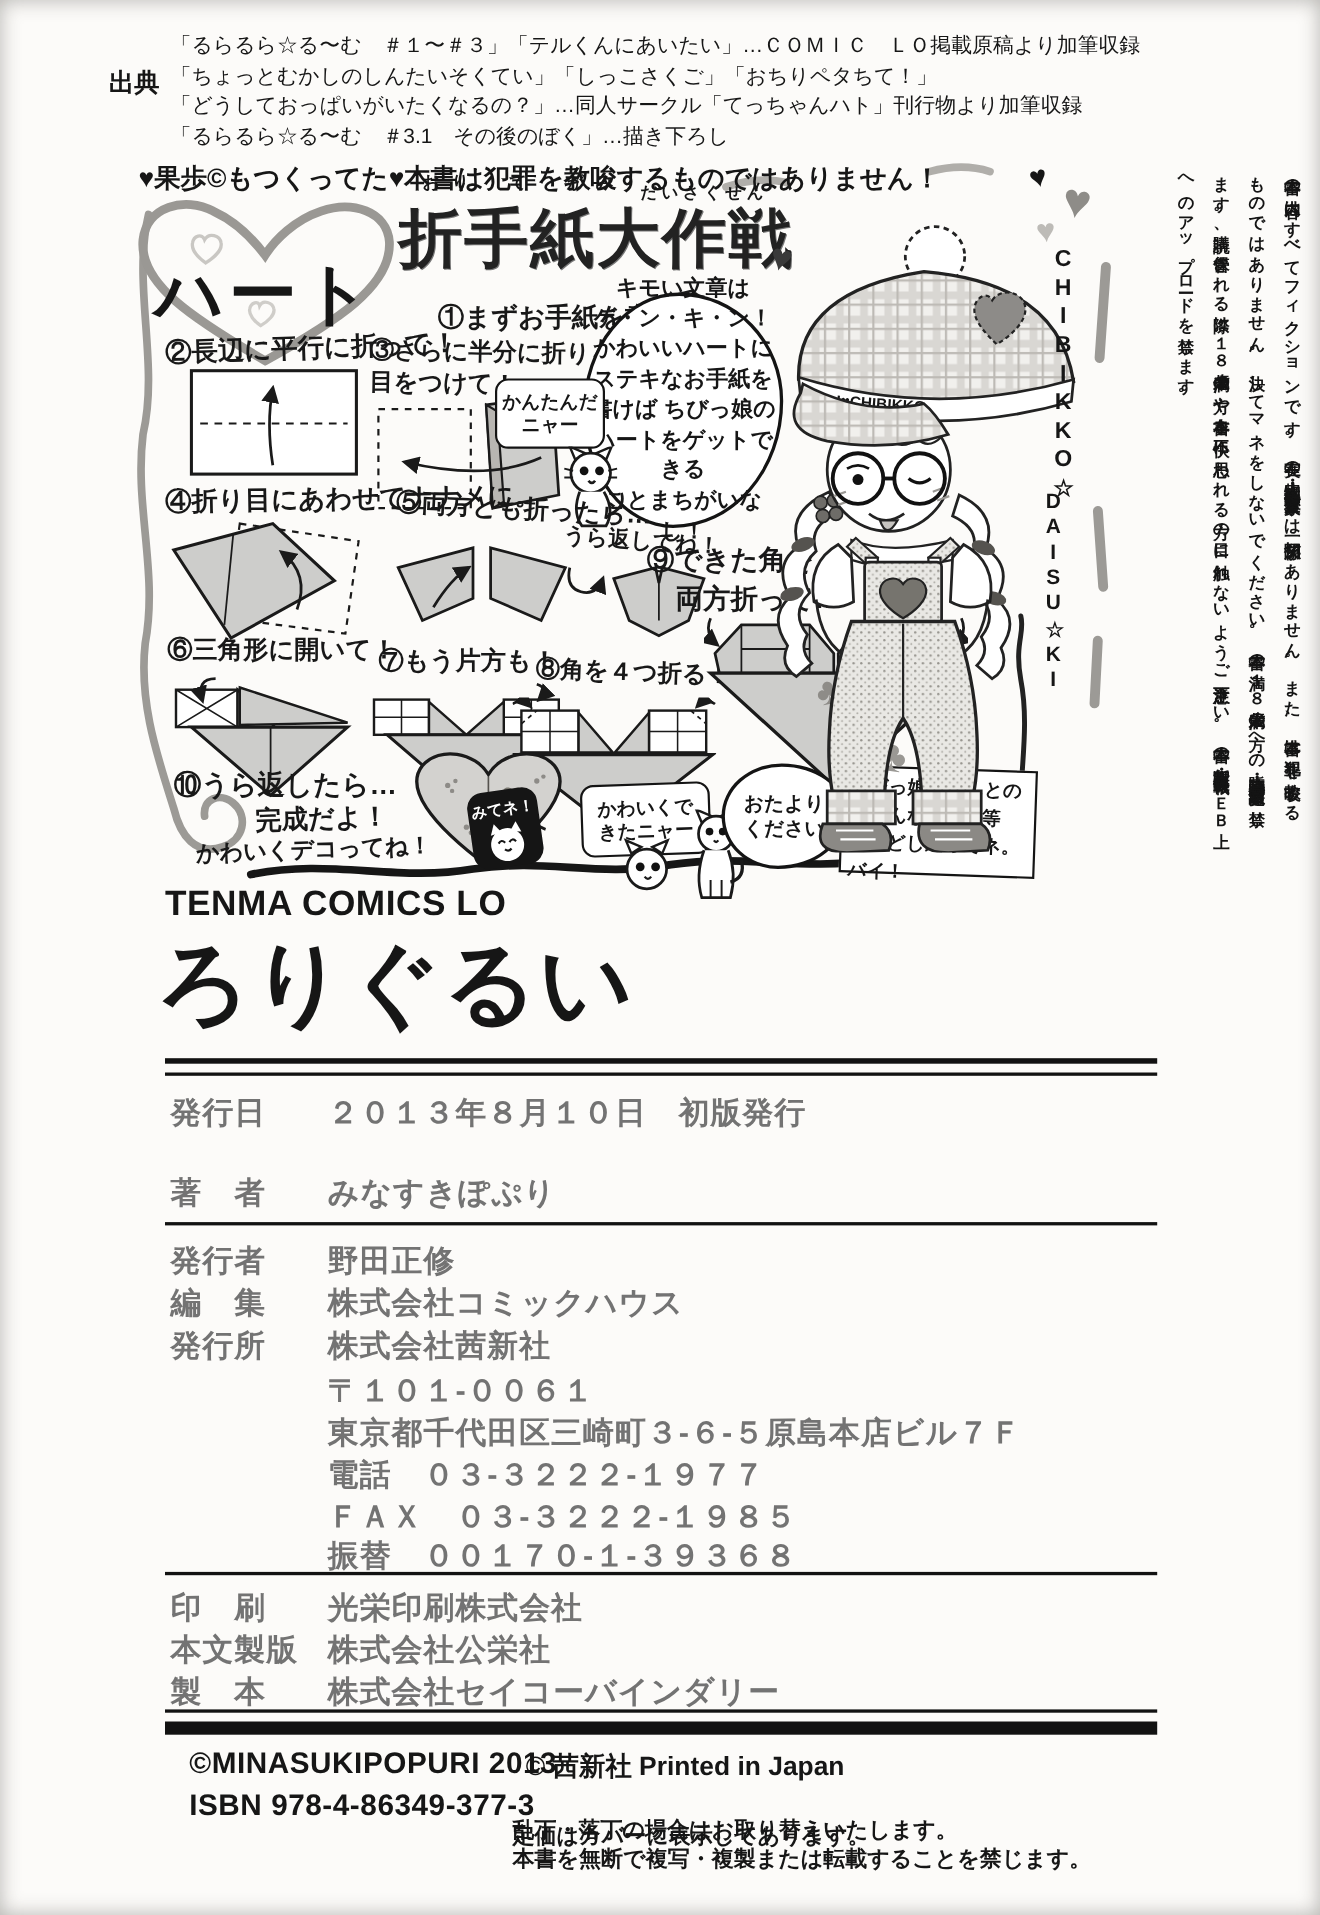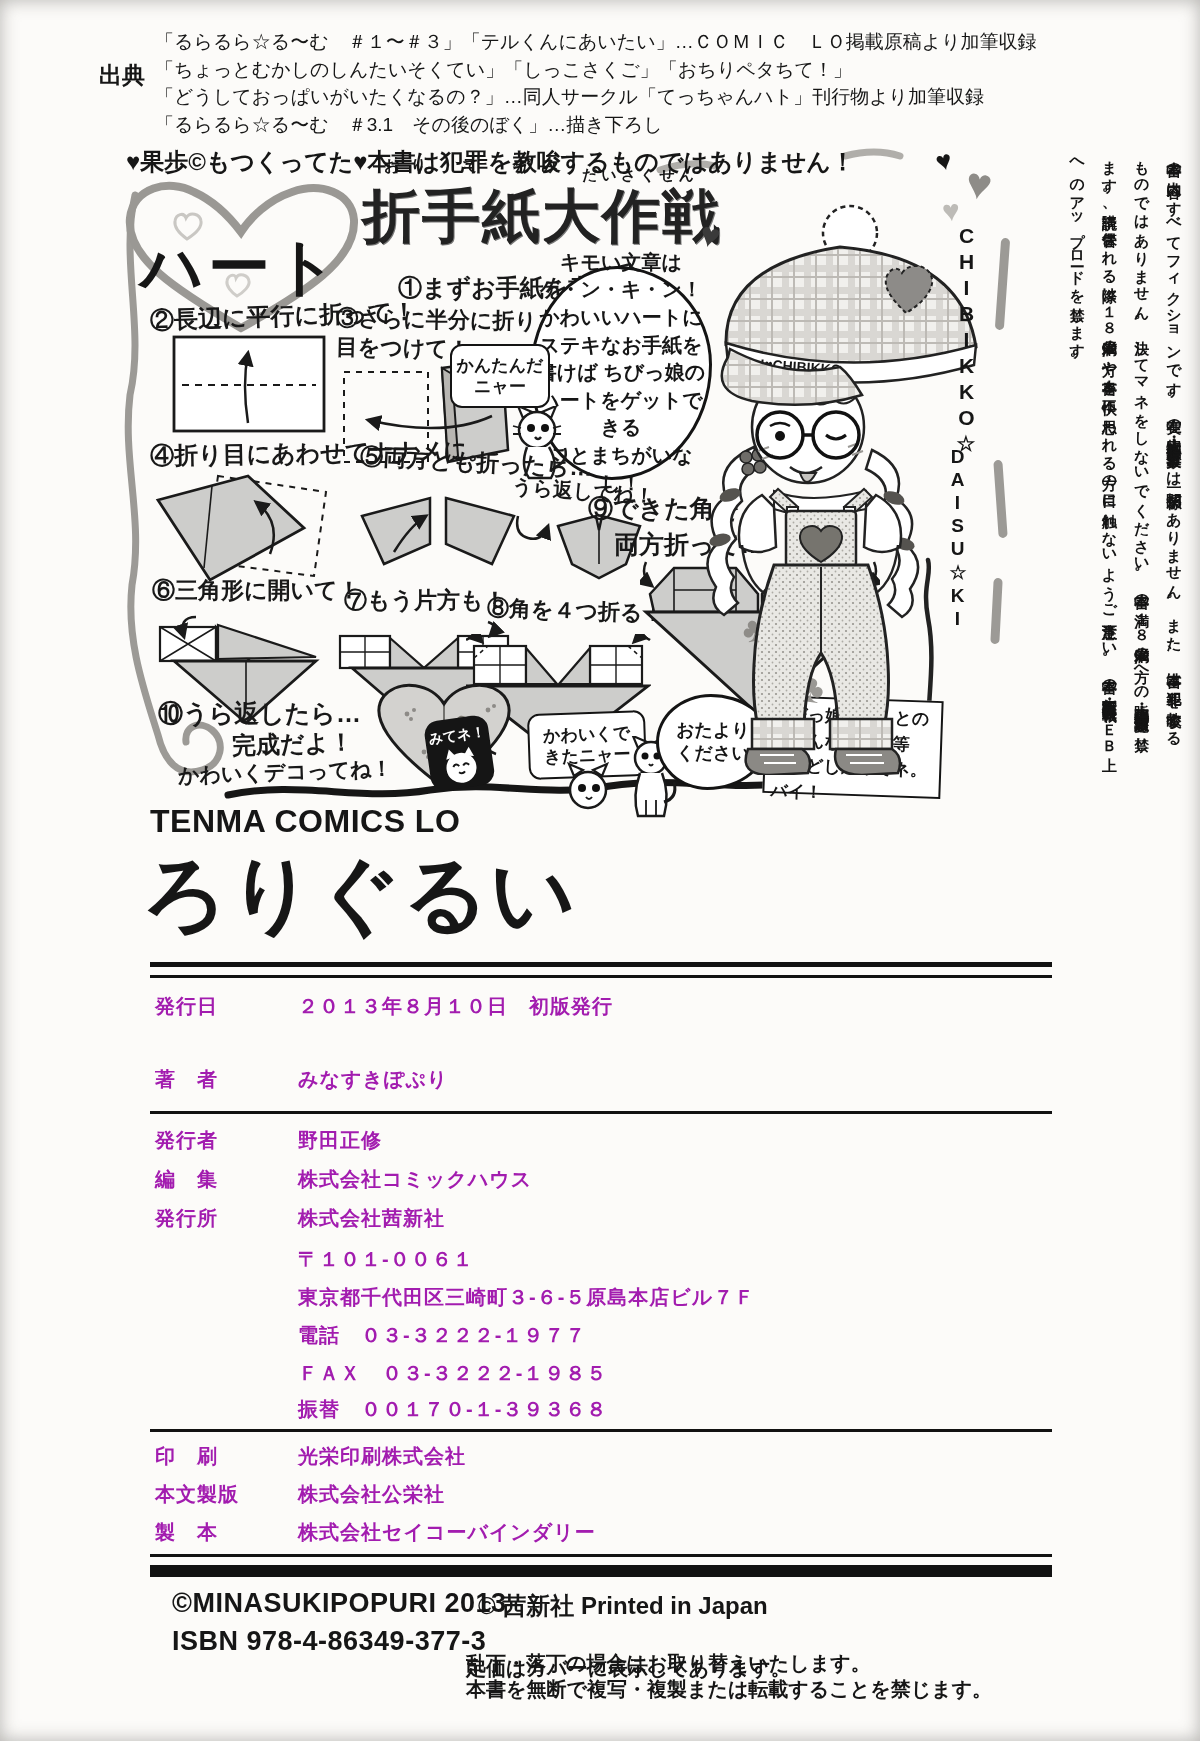--- a/index.html
+++ b/index.html
@@ -12,21 +12,21 @@
   .step{font-size:23px;font-weight:600;color:#181818;}
   .rule{background:#121212;}
   .vtext{writing-mode:vertical-rl;text-orientation:mixed;}
   .bubble{border:3px solid #141414;background:#fff;display:flex;align-items:center;
           justify-content:center;text-align:center;
           border-radius:48% 52% 55% 45% / 50% 46% 54% 50%;}
   .rbox{border:2.5px solid #141414;background:#fff;border-radius:12px;display:flex;
         align-items:center;justify-content:center;text-align:center;}
   .dash{background:#9c9a96;border-radius:5px;}
   .heart{line-height:1;}
-  .colrow{font-size:20px;font-weight:600;letter-spacing:1px;color:#a21caf;}
+  .colrow{font-size:28px;font-weight:600;letter-spacing:1px;color:#737373;}
   svg{display:block;}
   .ln{fill:none;stroke:#1a1a1a;stroke-width:2.5;}
 </style>
 </head>
 <body>
 
 <div id="page">
 
   <svg width="0" height="0" style="position:absolute">
     <defs>

